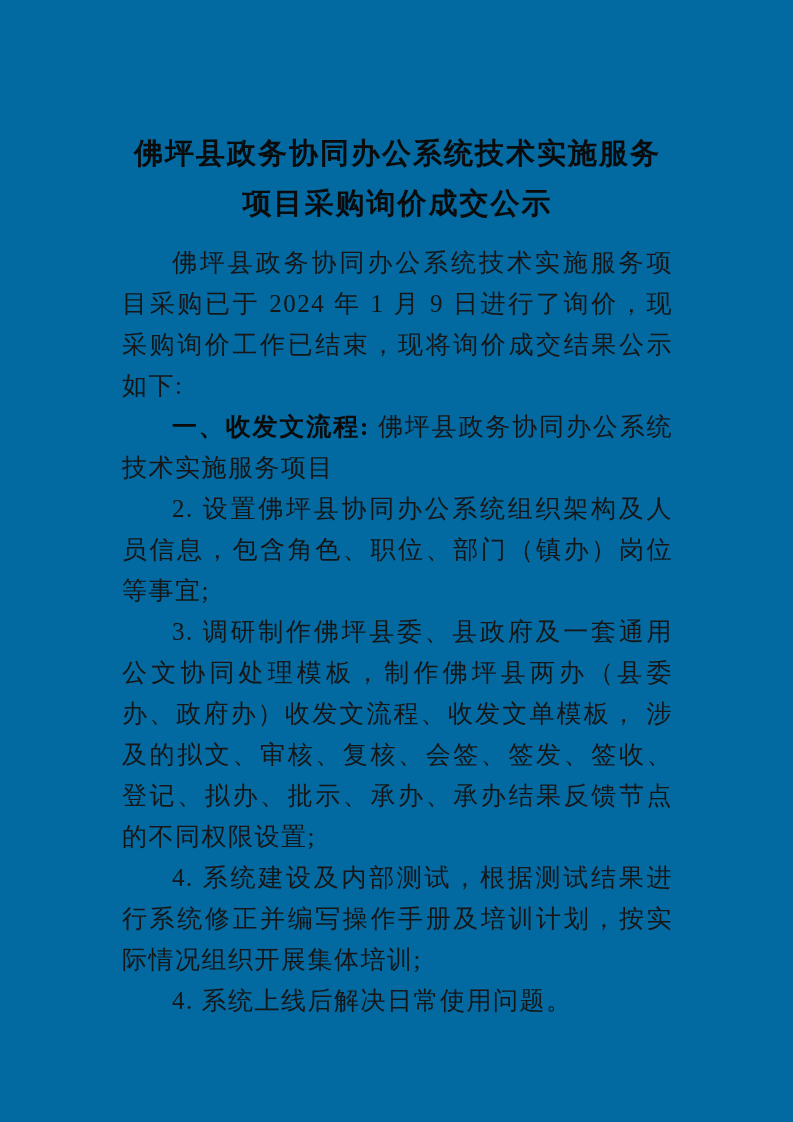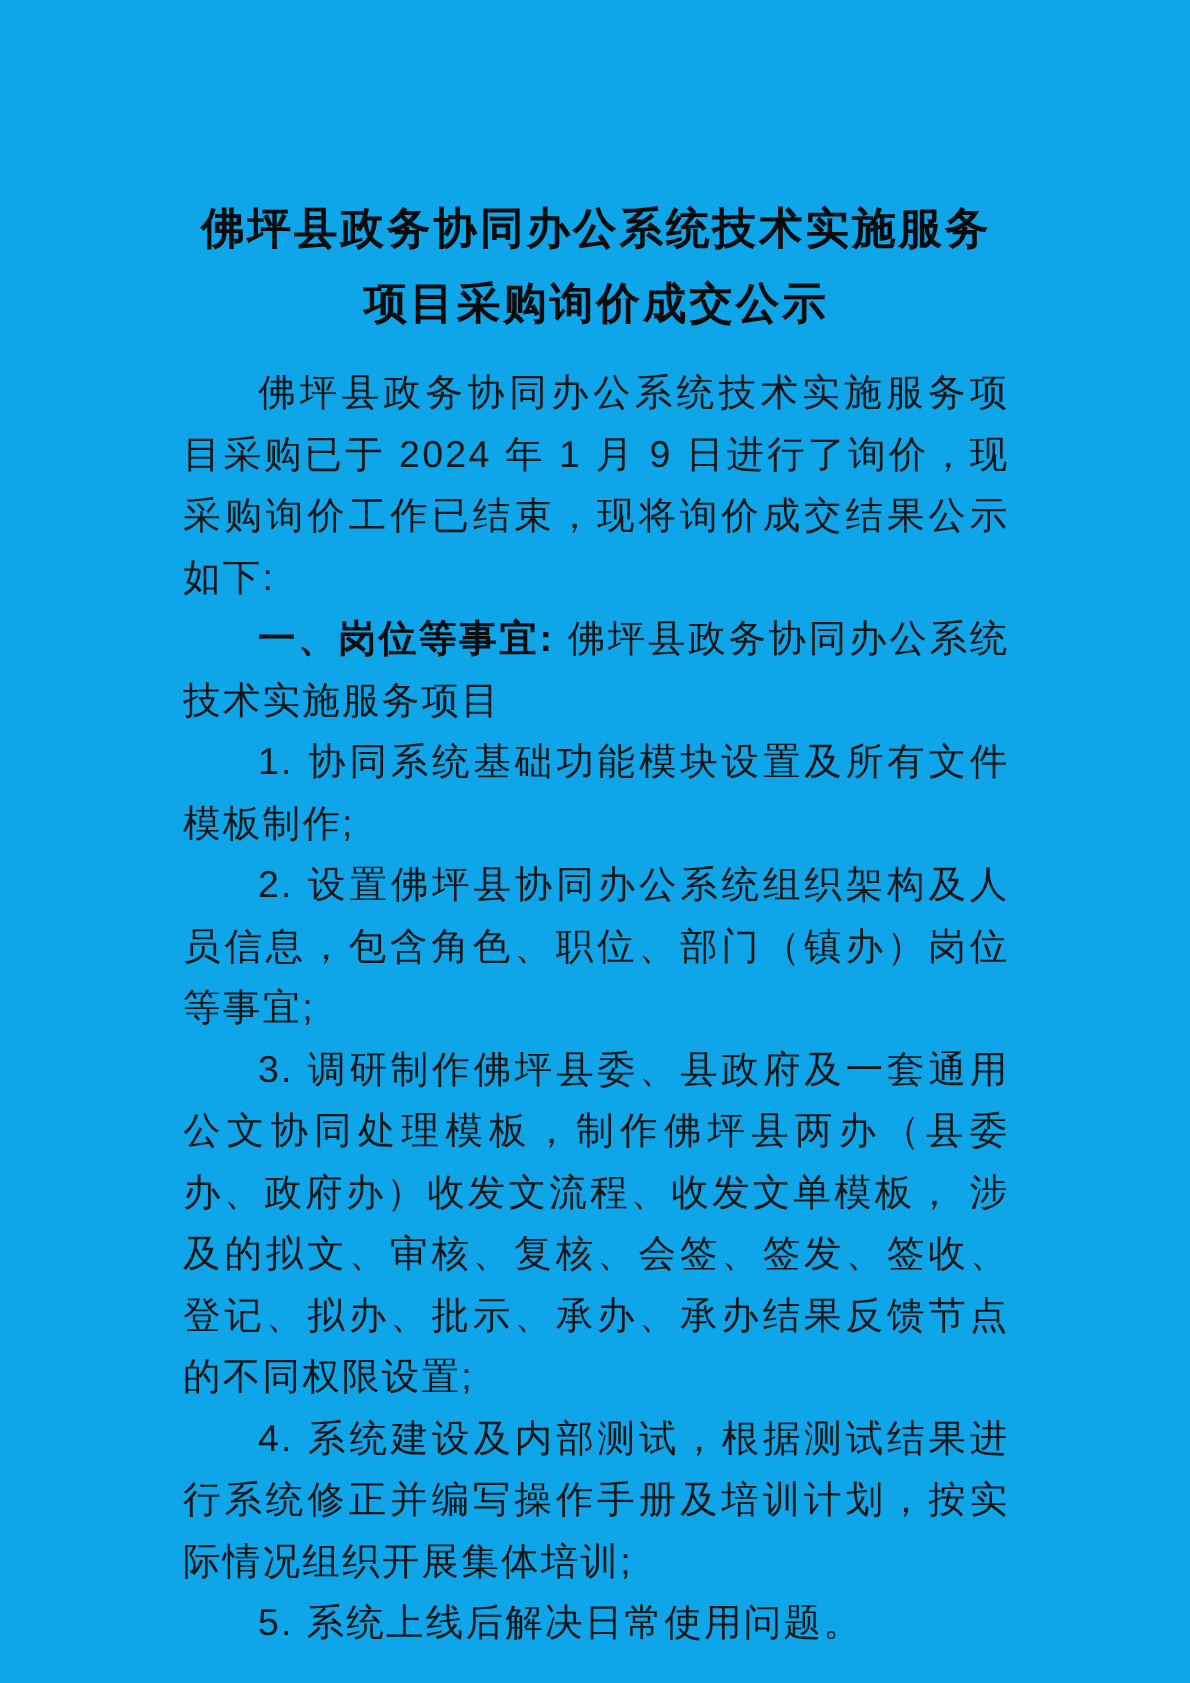--- a/index.html
+++ b/index.html
@@ -5,24 +5,24 @@
   html, body {
     margin: 0;
     padding: 0;
     background: #ffffff;
   }
   .page {
     position: relative;
     width: 793px;
     height: 1122px;
     margin: 0 auto;
-    background: #0ea5e9;
+    background: #0369a1;
     overflow: hidden;
     color: #111111;
-    font-family: Liberation Sans, sans-serif;
+    font-family: Liberation Serif, serif;
   }
   .content {
     position: absolute;
     left: 122px;
     top: 0;
     width: 551px;
   }
   .doc-title {
     margin-top: 128px;
     margin-bottom: 14px;
@@ -56,30 +56,29 @@
   <div class="content">
 
     <div class="doc-title">
       <div>佛坪县政务协同办公系统技术实施服务</div>
       <div>项目采购询价成交公示</div>
     </div>
 
     <div class="doc-body">
       <p class="para"><span class="para-label"></span><span>佛坪县政务协同办公系统技术实施服务项目采购已于 2024 年 1 月 9 日进行了询价，现采购询价工作已结束，现将询价成交结果公示如下:</span></p>
 
-      <p class="para"><span class="para-label">一、岗位等事宜:</span><span> 佛坪县政务协同办公系统技术实施服务项目</span></p>
+      <p class="para"><span class="para-label">一、收发文流程:</span><span> 佛坪县政务协同办公系统技术实施服务项目</span></p>
 
 
 
-      <p class="para"><span class="para-label"></span><span>1. 协同系统基础功能模块设置及所有文件模板制作;</span></p>
 
       <p class="para"><span class="para-label"></span><span>2. 设置佛坪县协同办公系统组织架构及人员信息，包含角色、职位、部门（镇办）岗位等事宜;</span></p>
 
       <p class="para"><span class="para-label"></span><span>3. 调研制作佛坪县委、县政府及一套通用公文协同处理模板，制作佛坪县两办（县委办、政府办）收发文流程、收发文单模板， 涉及的拟文、审核、复核、会签、签发、签收、登记、拟办、批示、承办、承办结果反馈节点的不同权限设置;</span></p>
 
       <p class="para"><span class="para-label"></span><span>4. 系统建设及内部测试，根据测试结果进行系统修正并编写操作手册及培训计划，按实际情况组织开展集体培训;</span></p>
 
-      <p class="para"><span class="para-label"></span><span>5. 系统上线后解决日常使用问题。</span></p>
+      <p class="para"><span class="para-label"></span><span>4. 系统上线后解决日常使用问题。</span></p>
 
     </div>
 
   </div>
 </div>
 
 </body></html>

